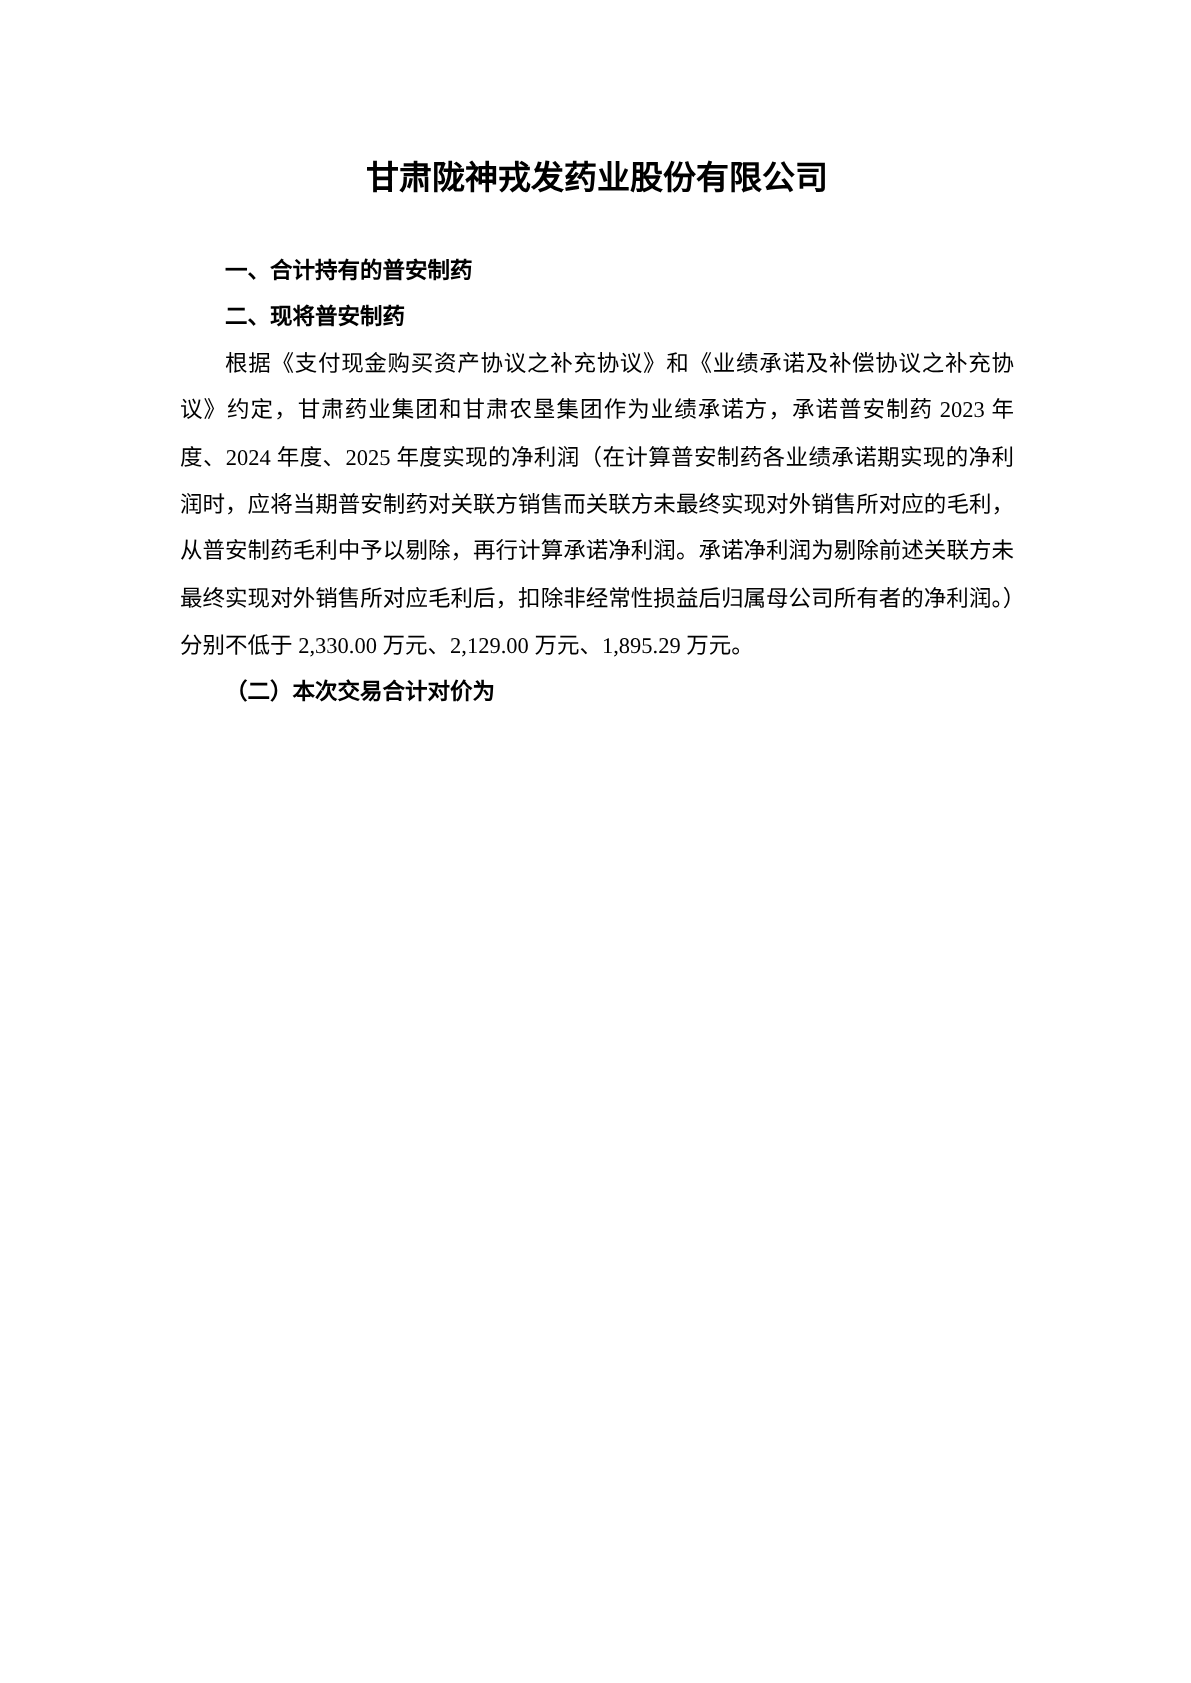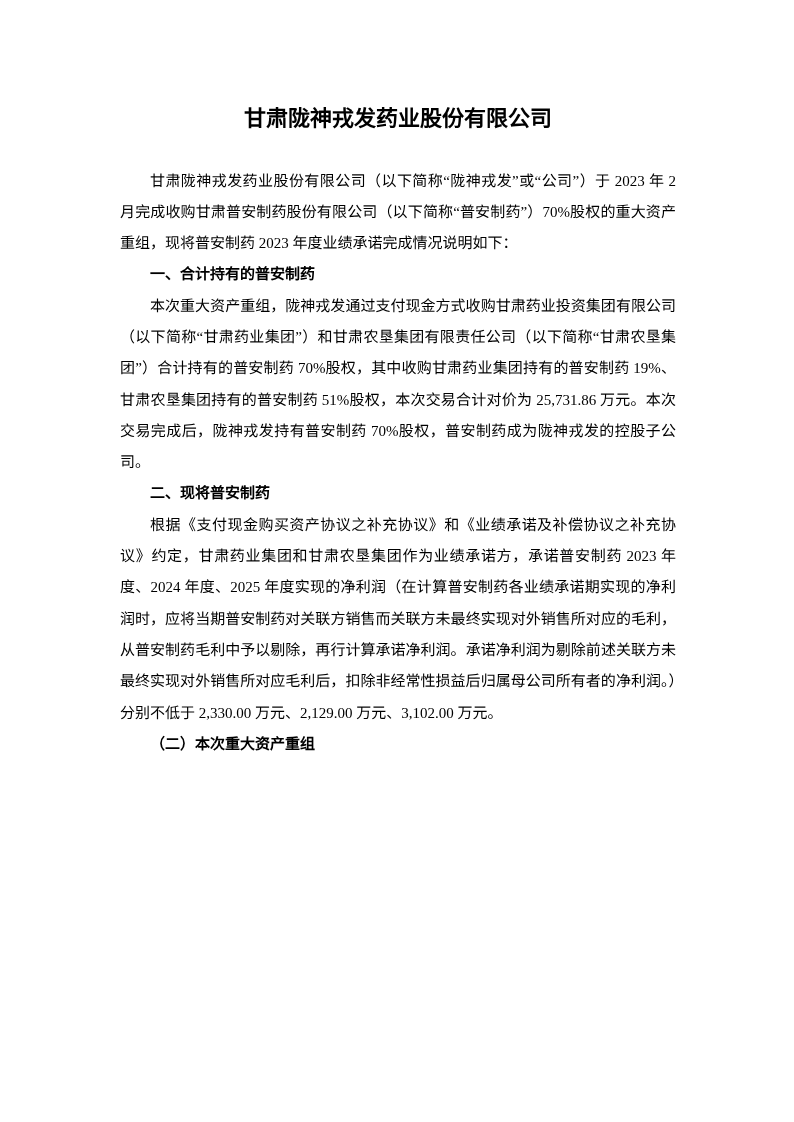--- a/index.html
+++ b/index.html
@@ -40,21 +40,19 @@
 </head>
 <body>
 
 <div class="page">
 
   <div class="doc-title">
     <div>甘肃陇神戎发药业股份有限公司</div>
   </div>
 
   <div class="doc-body">
-    <p class="para">甘肃陇神戎发药业股份有限公司（以下简称“陇神戎发”或“公司”）于 2023 年 2 月完成收购甘肃普安制药股份有限公司（以下简称“普安制药”）70%股权的重大资产重组，现将普安制药 2023 年度业绩承诺完成情况说明如下：</p>
     <p class="heading">一、合计持有的普安制药</p>
-    <p class="para">本次重大资产重组，陇神戎发通过支付现金方式收购甘肃药业投资集团有限公司（以下简称“甘肃药业集团”）和甘肃农垦集团有限责任公司（以下简称“甘肃农垦集团”）合计持有的普安制药 70%股权，其中收购甘肃药业集团持有的普安制药 19%、甘肃农垦集团持有的普安制药 51%股权，本次交易合计对价为 25,731.86 万元。本次交易完成后，陇神戎发持有普安制药 70%股权，普安制药成为陇神戎发的控股子公司。</p>
     <p class="heading">二、现将普安制药</p>
-    <p class="para">根据《支付现金购买资产协议之补充协议》和《业绩承诺及补偿协议之补充协议》约定，甘肃药业集团和甘肃农垦集团作为业绩承诺方，承诺普安制药 2023 年度、2024 年度、2025 年度实现的净利润（在计算普安制药各业绩承诺期实现的净利润时，应将当期普安制药对关联方销售而关联方未最终实现对外销售所对应的毛利，从普安制药毛利中予以剔除，再行计算承诺净利润。承诺净利润为剔除前述关联方未最终实现对外销售所对应毛利后，扣除非经常性损益后归属母公司所有者的净利润。）分别不低于 2,330.00 万元、2,129.00 万元、3,102.00 万元。</p>
-    <p class="heading">（二）本次重大资产重组</p>
+    <p class="para">根据《支付现金购买资产协议之补充协议》和《业绩承诺及补偿协议之补充协议》约定，甘肃药业集团和甘肃农垦集团作为业绩承诺方，承诺普安制药 2023 年度、2024 年度、2025 年度实现的净利润（在计算普安制药各业绩承诺期实现的净利润时，应将当期普安制药对关联方销售而关联方未最终实现对外销售所对应的毛利，从普安制药毛利中予以剔除，再行计算承诺净利润。承诺净利润为剔除前述关联方未最终实现对外销售所对应毛利后，扣除非经常性损益后归属母公司所有者的净利润。）分别不低于 2,330.00 万元、2,129.00 万元、1,895.29 万元。</p>
+    <p class="heading">（二）本次交易合计对价为</p>
   </div>
 
 </div>
 
 </body></html>

